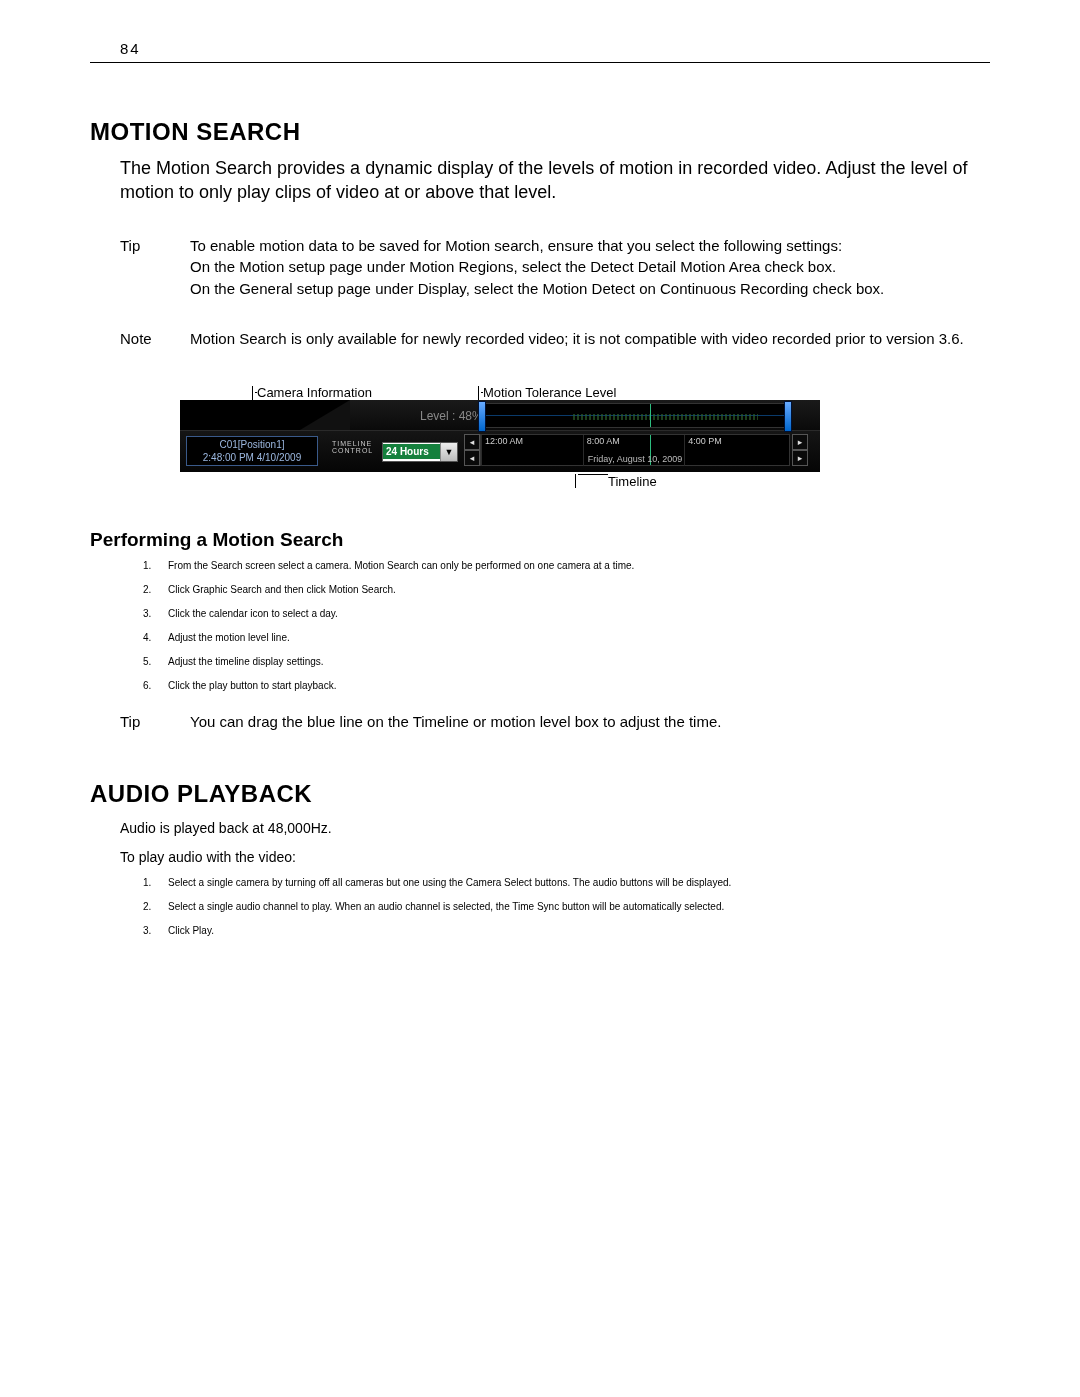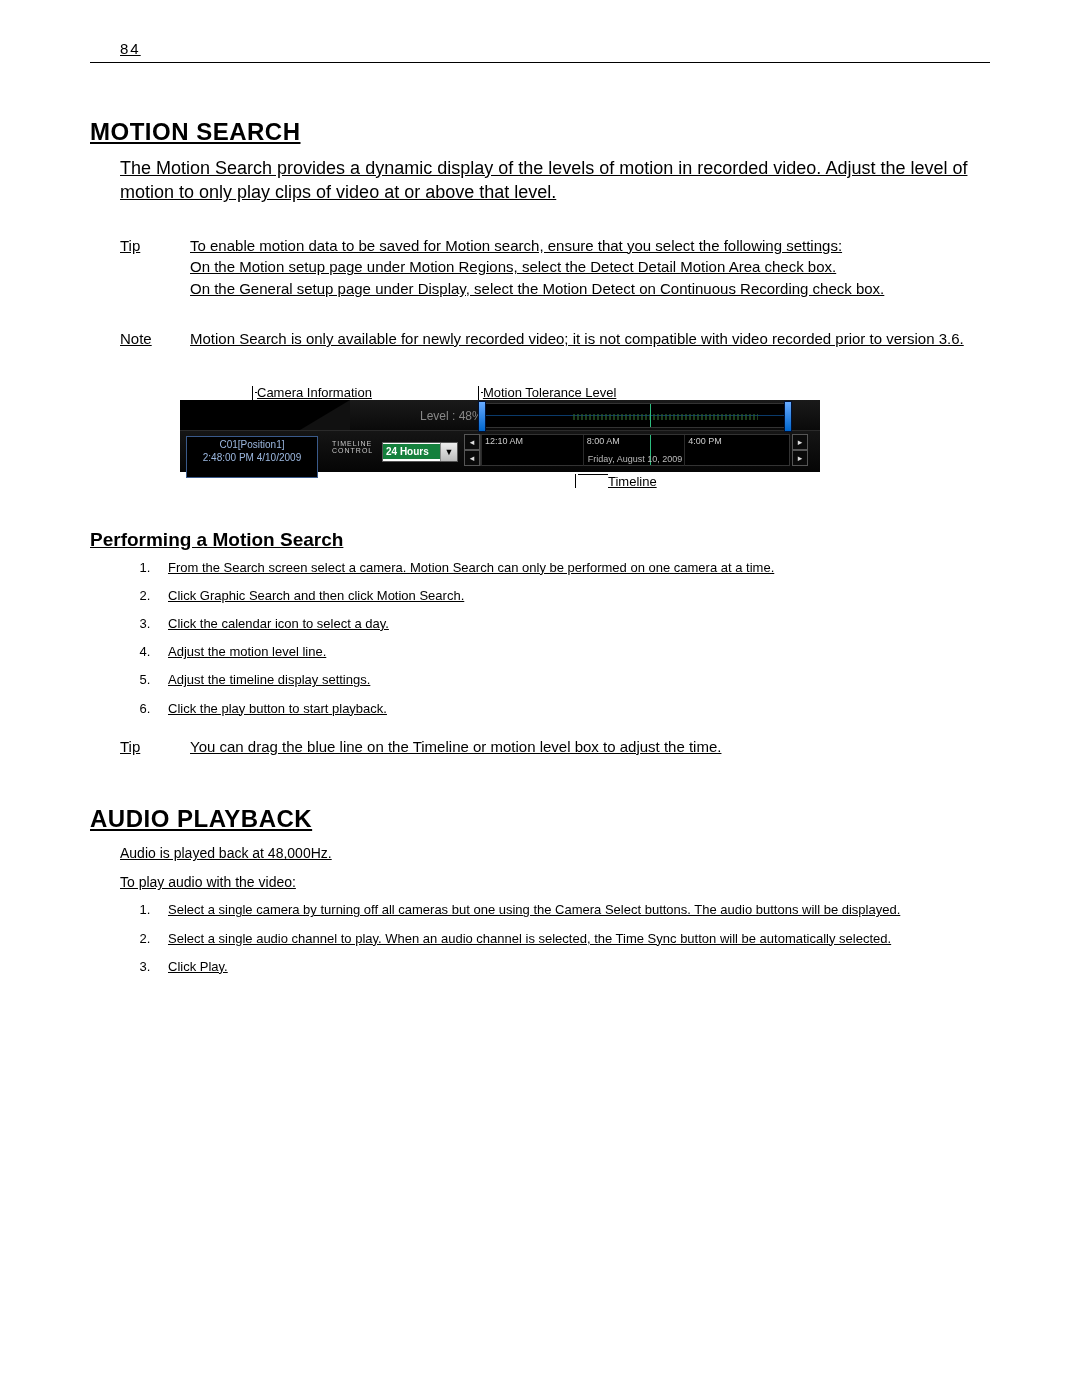--- a/index.html
+++ b/index.html
@@ -6,21 +6,20 @@
     margin: 0;
     padding: 0;
     background: #fff;
     font-family: Arial, Helvetica, sans-serif;
     color: #000;
     width: 1080px;
   }
   .page {
     padding: 40px 90px 60px 90px;
     box-sizing: border-box;
-    text-decoration: underline;
   }
   .page-num-row {
     border-bottom: 1px solid #000;
     padding-bottom: 4px;
     margin-bottom: 55px;
   }
   .page-num {
     font-size: 15px;
     letter-spacing: 2px;
     margin-left: 30px;
@@ -52,21 +51,21 @@
   .note-block .txt {
     flex: 1;
   }
   h2.subsection {
     font-family: Arial, Helvetica, sans-serif;
     font-weight: bold;
     font-size: 19px;
     margin: 40px 0 8px 0;
   }
   ol.steps {
-    font-size: 13px;
+    font-size: 10px;
     line-height: 1.4;
     padding-left: 36px;
     margin: 0 0 18px 28px;
   }
   ol.steps li {
     padding-left: 14px;
     margin-bottom: 10px;
   }
   p.small {
     font-size: 14px;
@@ -141,21 +140,21 @@
     position: absolute;
     left: 120px; top: 0;
     width: 0; height: 0;
     border-bottom: 30px solid #111;
     border-left: 50px solid transparent;
   }
 
   .cam-info {
     position: absolute;
     left: 6px; top: 36px;
-    width: 132px; height: 42px;
+    width: 132px; height: 30px;
     border: 1px solid #3a5a8a;
     background: #000;
     color: #9cb8e0;
     font-size: 10px;
     text-align: center;
     line-height: 1.3;
     padding-top: 1px;
     box-sizing: border-box;
   }
   .tl-ctrl-label {
@@ -345,21 +344,21 @@
           <div class="wave"></div>
           <div class="vmark" style="left:55%"></div>
           <div class="slider-h" style="left:-3px"></div>
           <div class="slider-h" style="right:-3px"></div>
         </div>
 
         <div class="nav-btn nav-l1">◂</div>
         <div class="nav-btn nav-l2">◂</div>
 
         <div class="timeline">
-          <div class="tick" style="left:0%">12:10 AM</div>
+          <div class="tick" style="left:0%">12:00 AM</div>
           <div class="tick" style="left:33%">8:00 AM</div>
           <div class="tick" style="left:66%">4:00 PM</div>
           <div class="vmark" style="left:55%"></div>
           <div class="date">Friday, August 10, 2009</div>
         </div>
 
         <div class="nav-btn nav-r1">▸</div>
         <div class="nav-btn nav-r2">▸</div>
       </div>
 

